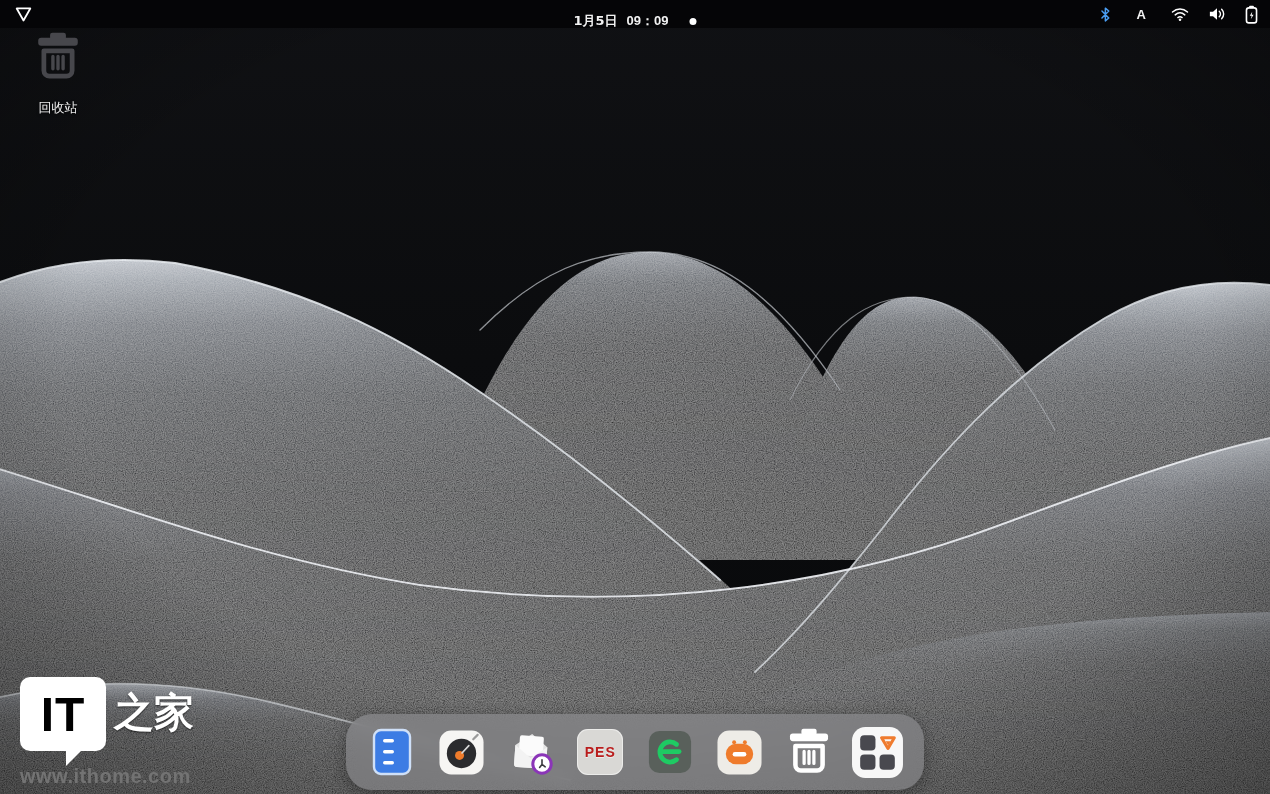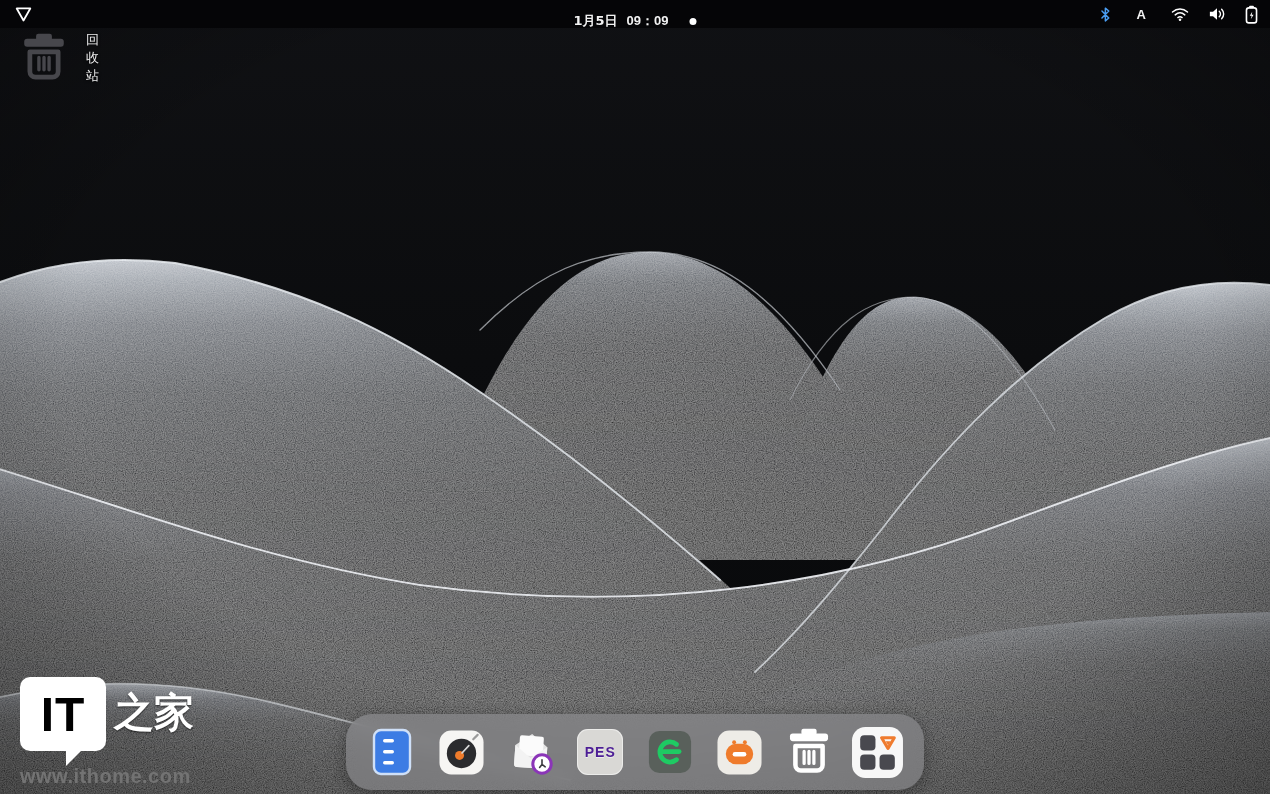--- a/index.html
+++ b/index.html
@@ -30,21 +30,21 @@
   .tray {
     position:absolute; right:12px; top:0; height:28px;
     display:flex; align-items:center; gap:19px;
   }
   .tray-btn { background:none; border:none; cursor:pointer; display:flex; align-items:center; justify-content:center; padding:0; }
   .ime-label { font-size:13px; font-weight:bold; color:#f2f2f2; margin:0 6px; }
 
   
   .desktop-icon {
     position:absolute; left:18px; top:31px; width:80px; z-index:10;
-    display:flex; flex-direction:row; align-items:center; gap:16px;
+    display:flex; flex-direction:column; align-items:center; gap:16px;
     background:none; border:none; cursor:pointer;
   }
   .desktop-icon .label {
     font-size:13px; color:#ededee; text-shadow:0 1px 3px rgba(0,0,0,.9);
     font-family:"DejaVu Sans","Liberation Sans",sans-serif;
   }
 
   
   .watermark { position:absolute; left:20px; bottom:6px; z-index:10; color:#fff; }
   .wm-row { display:flex; align-items:flex-start; gap:8px; }
@@ -78,21 +78,21 @@
   .dock-btn {
     background:none; border:none; cursor:pointer; padding:0;
     width:52px; height:56px; display:flex; align-items:center; justify-content:center;
   }
   .pes-tile {
     width:46px; height:46px; border-radius:11px; background:#d9d8d5;
     display:flex; align-items:center; justify-content:center;
     box-shadow:inset 0 0 0 1px rgba(255,255,255,.5);
   }
   .pes-tile span {
-    font-size:14px; font-weight:800; color:#4c1d95; letter-spacing:1px;
+    font-size:14px; font-weight:800; color:#b91c1c; letter-spacing:1px;
     text-shadow:0 1px 0 rgba(255,255,255,.55);
   }
 </style>
 </head>
 <body>
 
 <div class="screen">
 
   <div class="wallpaper">
     <svg viewBox="0 0 1270 794" preserveAspectRatio="none">

